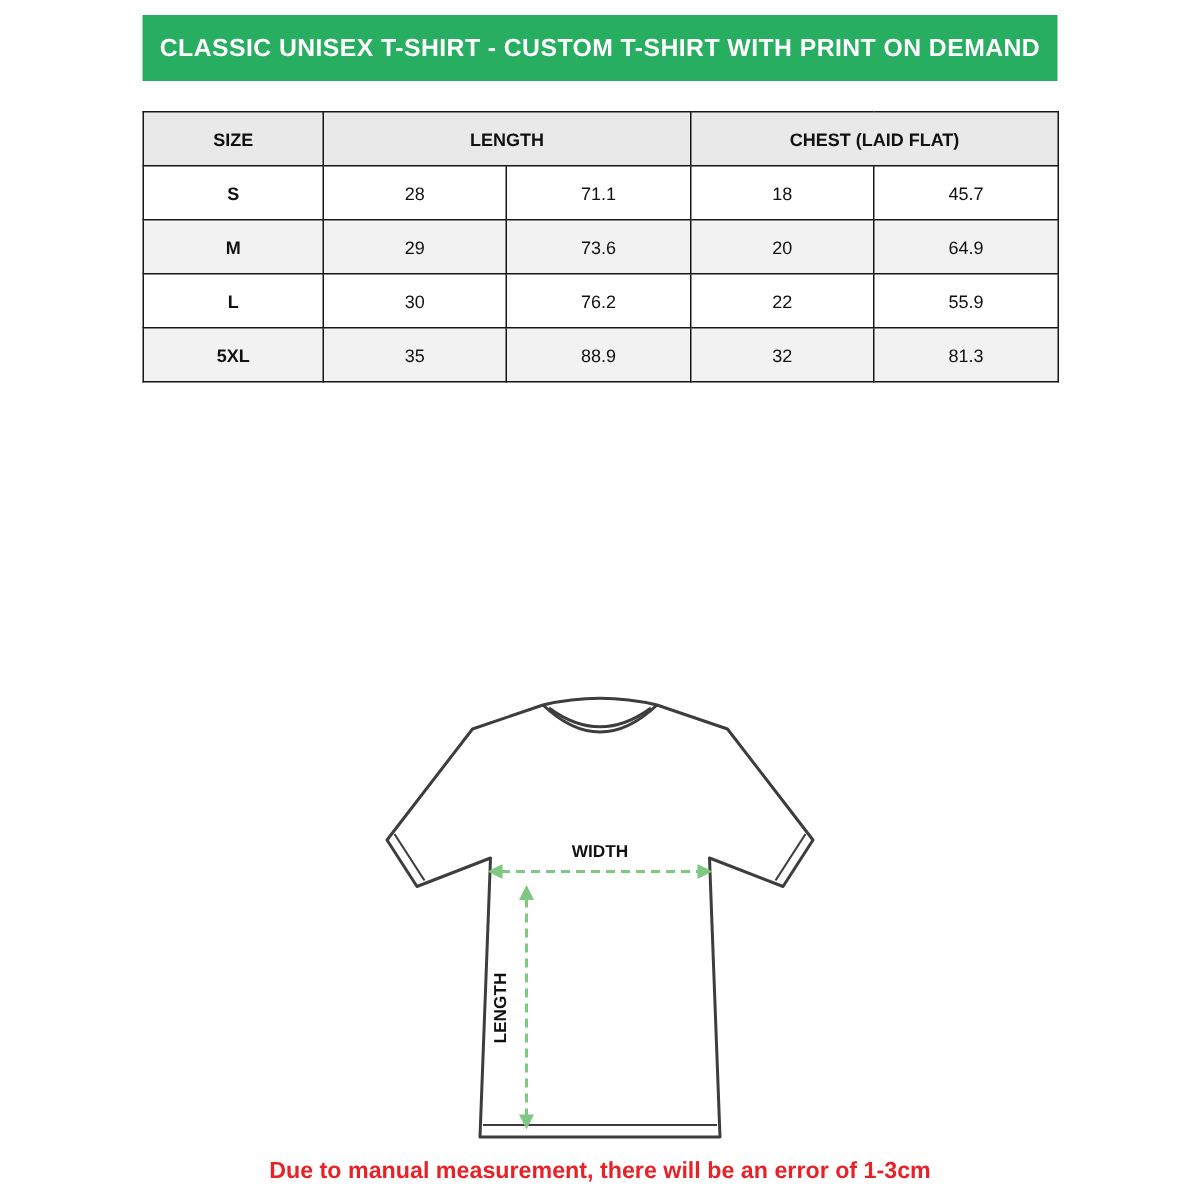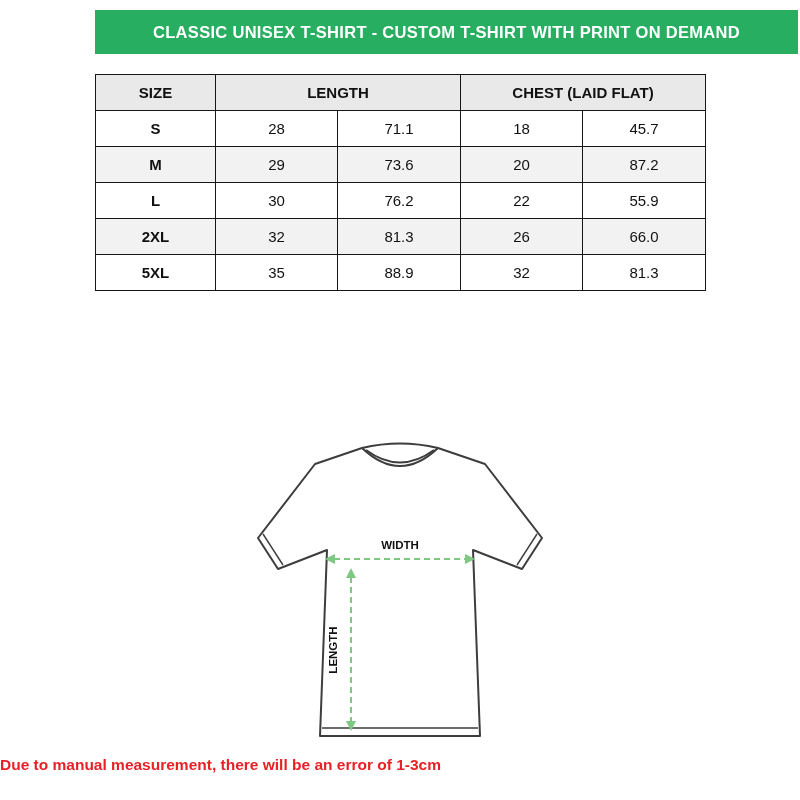--- a/index.html
+++ b/index.html
@@ -8,40 +8,40 @@
     --arrow:#7fc882;
     --hdr:#e9e9e9;
   }
   html,body{margin:0;padding:0;background:#ffffff;}
   .page{
     position:relative;width:800px;height:800px;background:#ffffff;
     font-family:"Liberation Sans","DejaVu Sans",sans-serif;color:#111;
     overflow:hidden;
   }
   .banner{
-    position:absolute;left:95px;top:10px;width:703px;height:44px;
+    position:absolute;left:95px;top:10px;width:610px;height:44px;
     background:var(--green);display:flex;align-items:center;justify-content:center;
   }
   .banner h1{
     margin:0;color:#ffffff;font-size:16.5px;font-weight:700;letter-spacing:.3px;white-space:nowrap;
   }
   .size-chart{
     position:absolute;left:95px;top:74px;width:610px;
     border-collapse:collapse;table-layout:fixed;
   }
   .size-chart th,.size-chart td{
     border:1px solid #161616;height:35px;text-align:center;vertical-align:middle;
-    font-size:15px;padding:0;background:#ffffff;
+    font-size:12px;padding:0;background:#ffffff;
   }
   .size-chart th{background:var(--hdr);font-weight:700;}
   .size-chart td.size-col{font-weight:700;}
   .size-chart tbody tr:nth-child(even) td{background:#f2f2f2;}
-  .diagram{position:absolute;left:250px;top:438px;width:300px;height:314px;}
+  .diagram{position:absolute;left:250px;top:460px;width:300px;height:314px;}
   .note{
-    position:absolute;left:0;right:0;top:756px;margin:0;
+    position:absolute;left:0;right:0;top:756px;margin:16px;text-align:center;
     font-weight:700;font-size:15.5px;color:var(--red);
   }
 </style>
 </head>
 <body>
 
 <div class="page">
 
   <header class="banner">
     <h1>CLASSIC UNISEX T-SHIRT - CUSTOM T-SHIRT WITH PRINT ON DEMAND</h1>
@@ -68,35 +68,28 @@
         <td>28</td>
         <td>71.1</td>
         <td>18</td>
         <td>45.7</td>
       </tr>
       <tr>
         <td class="size-col">M</td>
         <td>29</td>
         <td>73.6</td>
         <td>20</td>
-        <td>87.2</td>
+        <td>64.9</td>
       </tr>
       <tr>
         <td class="size-col">L</td>
         <td>30</td>
         <td>76.2</td>
         <td>22</td>
         <td>55.9</td>
-      </tr>
-      <tr>
-        <td class="size-col">2XL</td>
-        <td>32</td>
-        <td>81.3</td>
-        <td>26</td>
-        <td>66.0</td>
       </tr>
       <tr>
         <td class="size-col">5XL</td>
         <td>35</td>
         <td>88.9</td>
         <td>32</td>
         <td>81.3</td>
       </tr>
     </tbody>
   </table>

